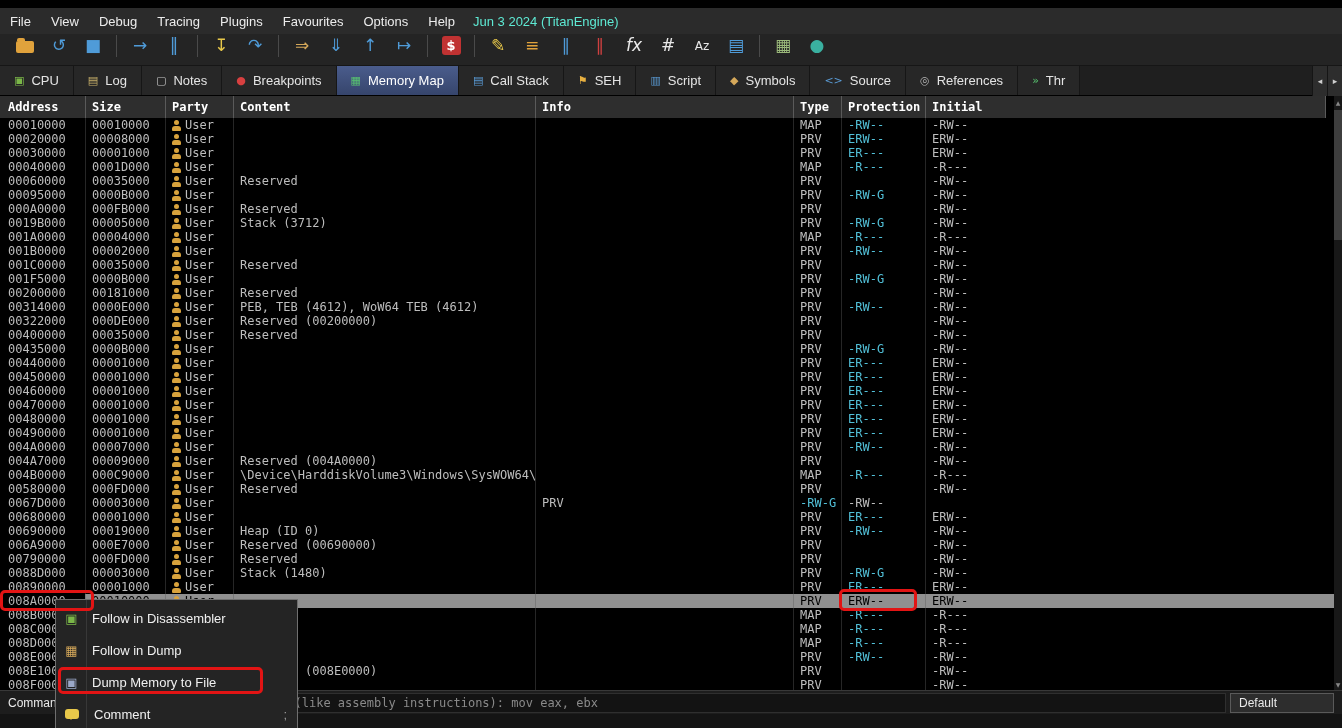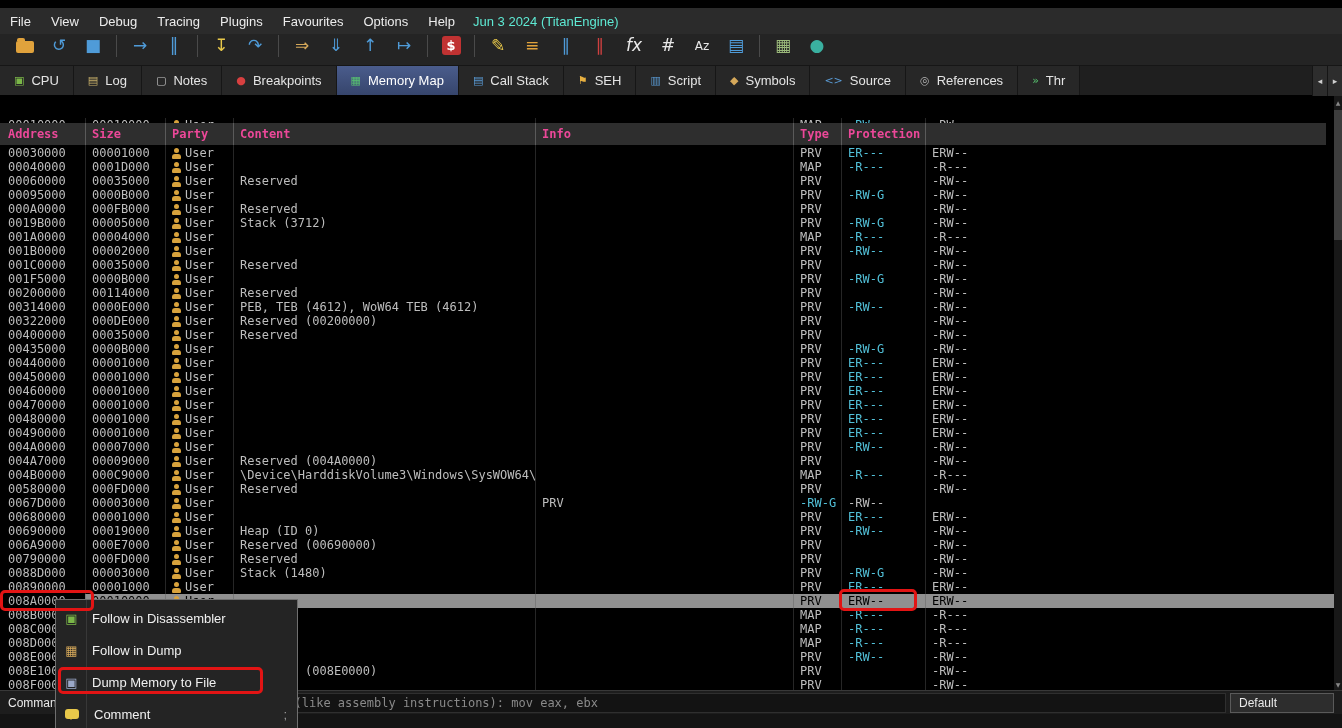--- a/index.html
+++ b/index.html
@@ -26,21 +26,21 @@
   .tab{display:flex;align-items:center;gap:7px;padding:0 14px;background:#272727;border-right:1px solid #161616;font:13px "Liberation Sans",sans-serif;color:#e4e4e4;white-space:nowrap;flex:none;}
   .tab.sel{background:linear-gradient(180deg,var(--tab-selected-top,#4a5c8c),var(--tab-selected-bottom,#36456c));color:#fff;}
   .ticon{font-size:11px;font-family:"DejaVu Sans",sans-serif;}
   #tabscroll{position:absolute;right:0;top:0;height:30px;display:flex;}
   .tsbtn{width:14px;height:100%;background:#2d2d2d;border-left:1px solid #151515;display:flex;align-items:center;justify-content:center;color:#cfcfcf;font-size:9px;font-family:"DejaVu Sans",sans-serif;}
   .tsbtn.left::before{content:"◂";}
   .tsbtn.right::before{content:"▸";}
 
   
   .grid{display:grid;grid-template-columns:86px 80px 68px 302px 258px 48px 84px minmax(0,1fr);}
-  #thead{position:absolute;top:96px;left:0;right:16px;height:22px;background:var(--header-bg,#2e2e2e);font:bold 12px "DejaVu Sans Mono",monospace;color:#ec4899;z-index:2;margin-top:27px;}
+  #thead{position:absolute;top:96px;left:0;right:16px;height:22px;background:var(--header-bg,#2e2e2e);font:bold 12px "DejaVu Sans Mono",monospace;color:#ffffff;z-index:2;}
   .hc{display:flex;align-items:center;padding-left:6px;border-right:1px solid #5a5a5a;overflow:hidden;box-sizing:border-box;}
   .hc.c0{padding-left:8px;}
   #tbody{position:absolute;top:118px;left:0;right:0;height:572px;overflow:hidden;background:#000;font:12px "DejaVu Sans Mono",monospace;color:var(--table-text,#bdbdbd);}
   .row{height:14px;}
   .bc{line-height:14px;padding-left:6px;border-right:1px solid #262626;overflow:hidden;white-space:pre;box-sizing:border-box;}
   .bc.c0{padding-left:8px;}
   .bc.c6{color:var(--protection,#52c0d8);}
   .row.selected{background:var(--selection-bg,#909090);color:#000;}
   .row.selected .bc{border-right-color:#7a7a7a;}
   .row.selected .bc.c6{color:#000;}
@@ -231,20 +231,21 @@
   </div>
 
   <div id="thead" class="grid">
       <div class="hc c0">Address</div>
       <div class="hc c1">Size</div>
       <div class="hc c2">Party</div>
       <div class="hc c4">Content</div>
       <div class="hc c3">Info</div>
       <div class="hc c5">Type</div>
       <div class="hc c6">Protection</div>
+      <div class="hc c7">Initial</div>
     </div>
   <div id="tbody">
       <div class="row grid">
         <div class="bc c0">00010000</div>
         <div class="bc c1">00010000</div>
         <div class="bc c2"><span class="pico"></span><span>User</span></div>
         <div class="bc c3"></div>
         <div class="bc c4"></div>
         <div class="bc c5">MAP</div>
         <div class="bc c6">-RW--</div>
@@ -355,21 +356,21 @@
         <div class="bc c1">0000B000</div>
         <div class="bc c2"><span class="pico"></span><span>User</span></div>
         <div class="bc c3"></div>
         <div class="bc c4"></div>
         <div class="bc c5">PRV</div>
         <div class="bc c6">-RW-G</div>
         <div class="bc c7">-RW--</div>
       </div>
       <div class="row grid">
         <div class="bc c0">00200000</div>
-        <div class="bc c1">00114000</div>
+        <div class="bc c1">00181000</div>
         <div class="bc c2"><span class="pico"></span><span>User</span></div>
         <div class="bc c3">Reserved</div>
         <div class="bc c4"></div>
         <div class="bc c5">PRV</div>
         <div class="bc c6"></div>
         <div class="bc c7">-RW--</div>
       </div>
       <div class="row grid">
         <div class="bc c0">00314000</div>
         <div class="bc c1">0000E000</div>

